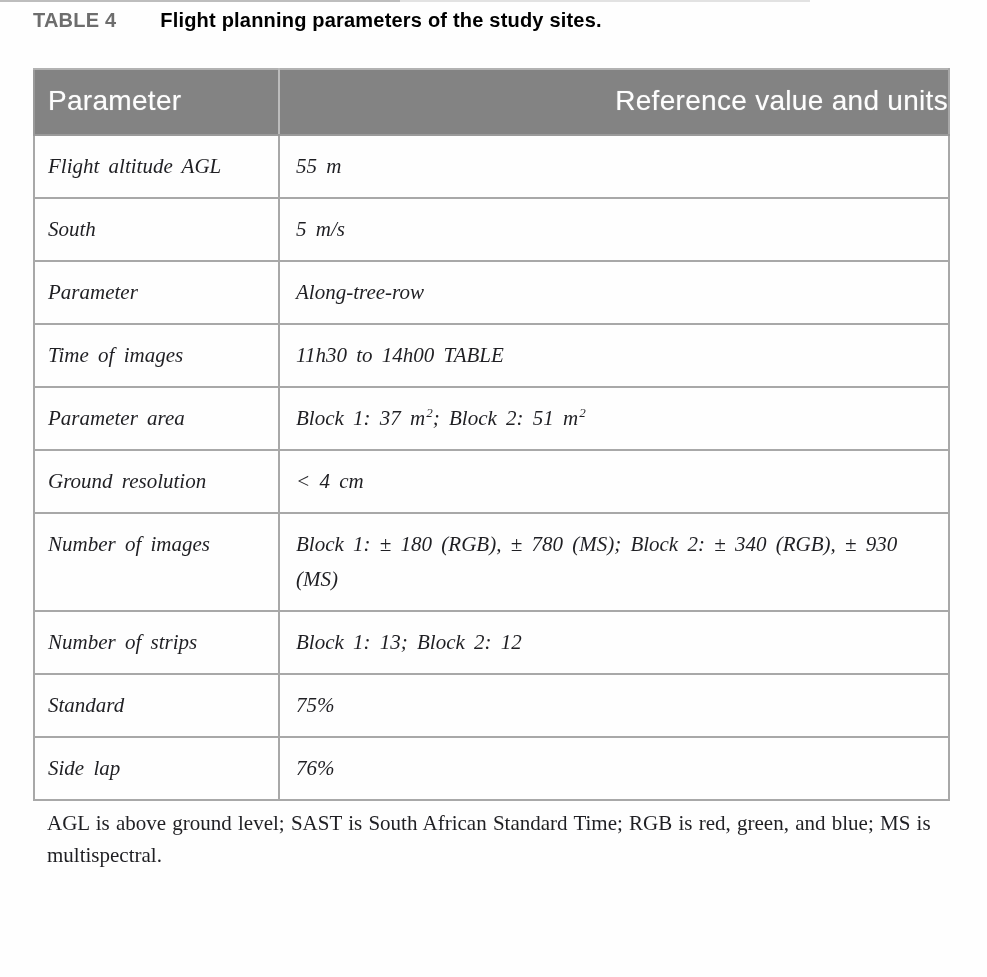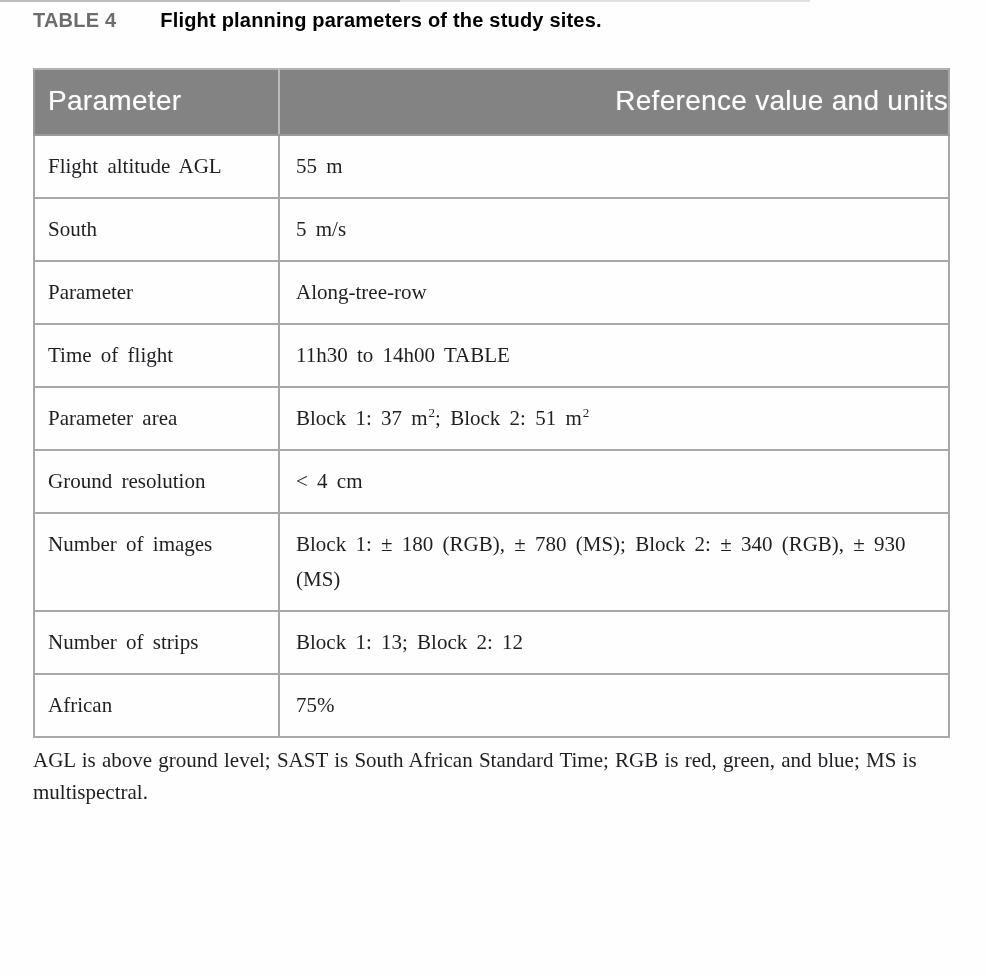--- a/index.html
+++ b/index.html
@@ -67,34 +67,35 @@
 
   table.params td {
     font-family: "Liberation Serif", serif;
     font-size: 21px;
     color: #1f1f23;
     line-height: 35px;
     vertical-align: top;
     padding: 13px 16px 13px 13px;
     word-spacing: 4px;
     background: #fefefe;
+    font-style: italic;
   }
   table.params td.value-cell { padding-left: 16px; }
 
   sup {
     font-size: 62%;
     line-height: 0;
     vertical-align: baseline;
     position: relative;
     top: -0.62em;
     margin-left: 1px;
   }
 
   .footnote {
-    margin-left: 33px;
+    margin-left: 47px;
     margin-top: 6px;
     width: 920px;
     font-family: "Liberation Serif", serif;
     font-size: 21px;
     color: #1f1f23;
     line-height: 32px;
     word-spacing: 1px;
   }
 </style>
 </head>
@@ -127,41 +128,45 @@
       </tr>
       <tr>
         <td class="param-cell">South</td>
         <td class="value-cell">5 m/s</td>
       </tr>
       <tr>
         <td class="param-cell">Parameter</td>
         <td class="value-cell">Along-tree-row</td>
       </tr>
       <tr>
-        <td class="param-cell">Time of flight</td>
+        <td class="param-cell">Time of images</td>
         <td class="value-cell">11h30 to 14h00 TABLE</td>
       </tr>
       <tr>
         <td class="param-cell">Parameter area</td>
         <td class="value-cell">Block 1: 37 m<sup>2</sup>; Block 2: 51 m<sup>2</sup></td>
       </tr>
       <tr>
         <td class="param-cell">Ground resolution</td>
         <td class="value-cell">&lt; 4 cm</td>
       </tr>
       <tr>
         <td class="param-cell">Number of images</td>
         <td class="value-cell">Block 1: ± 180 (RGB), ± 780 (MS); Block 2: ± 340 (RGB), ± 930 (MS)</td>
       </tr>
       <tr>
         <td class="param-cell">Number of strips</td>
         <td class="value-cell">Block 1: 13; Block 2: 12</td>
       </tr>
       <tr>
-        <td class="param-cell">African</td>
+        <td class="param-cell">Standard</td>
         <td class="value-cell">75%</td>
+      </tr>
+      <tr>
+        <td class="param-cell">Side lap</td>
+        <td class="value-cell">76%</td>
       </tr>
     </tbody>
   </table>
 
   <div class="footnote">AGL is above ground level; SAST is South African Standard Time; RGB is red, green, and blue; MS is multispectral.</div>
 
 </div>
 
 </body></html>

